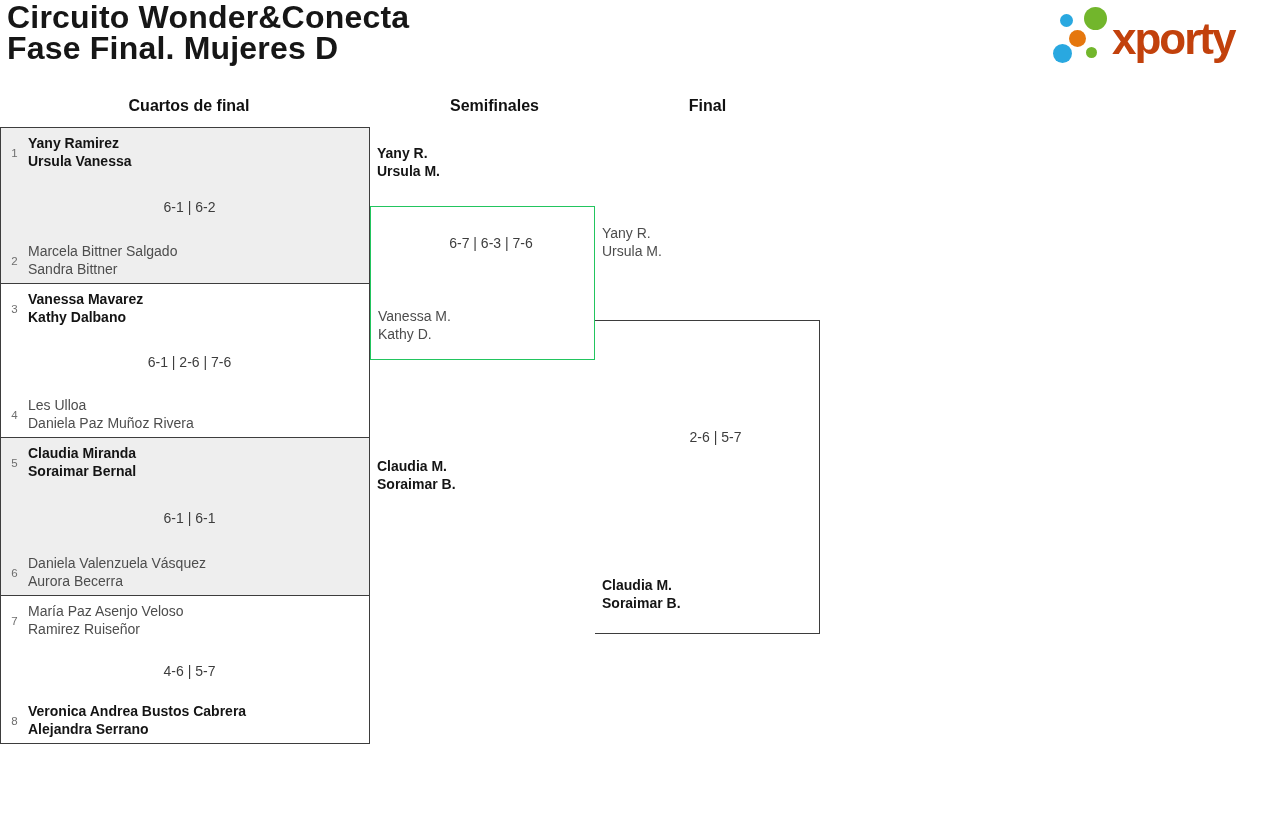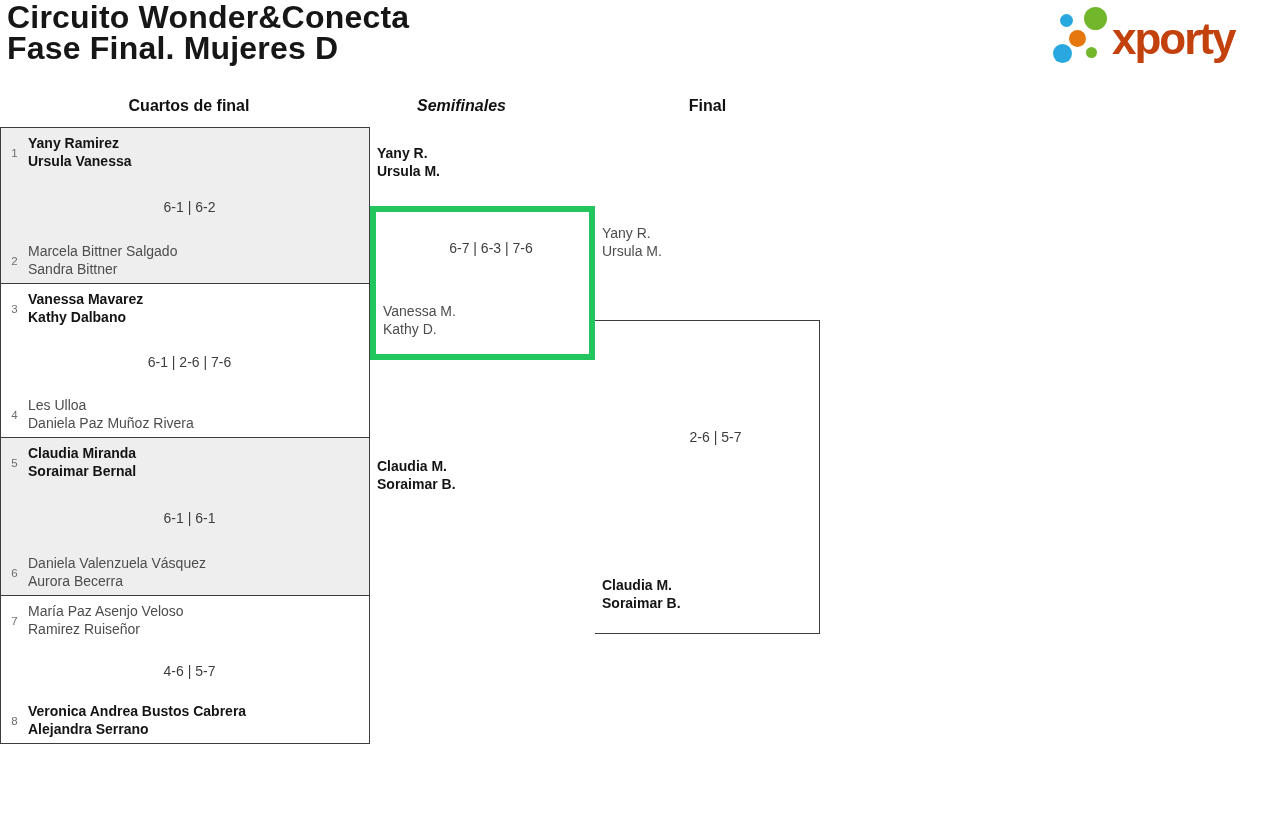--- a/index.html
+++ b/index.html
@@ -15,41 +15,41 @@
   .dot.blue-sm   { left:12px; top:8px;  width:13px; height:13px; background:#29a8e0; }
   .dot.green-lg  { left:36px; top:1px;  width:23px; height:23px; background:#72b62c; }
   .dot.orange-md { left:21px; top:24px; width:17px; height:17px; background:#e5770e; }
   .dot.blue-lg   { left:5px;  top:38px; width:19px; height:19px; background:#29a8e0; }
   .dot.green-sm  { left:38px; top:41px; width:11px; height:11px; background:#72b62c; }
   .logo-text { position:absolute; left:64px; top:3px; font-size:44px; line-height:60px; font-weight:800; letter-spacing:-2px; color:#c2410c; }
 
   
   .col-header { position:absolute; top:97px; font-size:16px; font-weight:700; color:#111; text-align:center; }
   .col-qf { left:4px; width:370px; }
-  .col-sf { left:349px; width:225px;font-style:italic; }
+  .col-sf { left:382px; width:225px; }
   .col-f  { left:595px; width:225px; }
 
   
   .qf { position:absolute; left:0; width:370px; box-sizing:border-box; border:1px solid #3d3d3d;
         display:flex; flex-direction:column; justify-content:space-between; padding:7px 8px 5px 0; background:#fff; }
   .qf.gray { background:#eeeeee; }
   .qf1 { top:127px; height:157px; }
   .qf2 { top:283px; height:155px; }
   .qf3 { top:437px; height:159px; }
   .qf4 { top:595px; height:149px; }
 
   .team { display:flex; align-items:center; }
   .seed { flex:none; width:27px; text-align:center; font-size:11.5px; color:#6e6e6e; }
   .team-lines { font-size:14px; line-height:17.5px; }
   .winner { font-weight:700; color:#141414; }
   .loser  { font-weight:400; color:#4d4d4d; }
   .score  { text-align:center; font-size:14px; color:#3d3d3d;padding-left:17px; }
 
   
-  .sf-box { position:absolute; left:370px; width:225px; box-sizing:border-box; border:6px solid #22c55e; }
+  .sf-box { position:absolute; left:370px; width:225px; box-sizing:border-box; border:1px solid #22c55e; }
   .sf1 { top:206px; height:154px; }
   .sf2 { top:517px; height:155px; }
   .sf-box .score { padding-top:28px; }
   .sf-loser { position:absolute; left:7px; bottom:16px; }
   .float-team { position:absolute; font-size:14px; line-height:17.5px; }
   .sf1-winner { left:377px; top:145px; }
   .sf2-winner { left:377px; top:458px; }
 
   
   .final-box { position:absolute; left:595px; top:283px; width:225px; height:314px; box-sizing:border-box;

